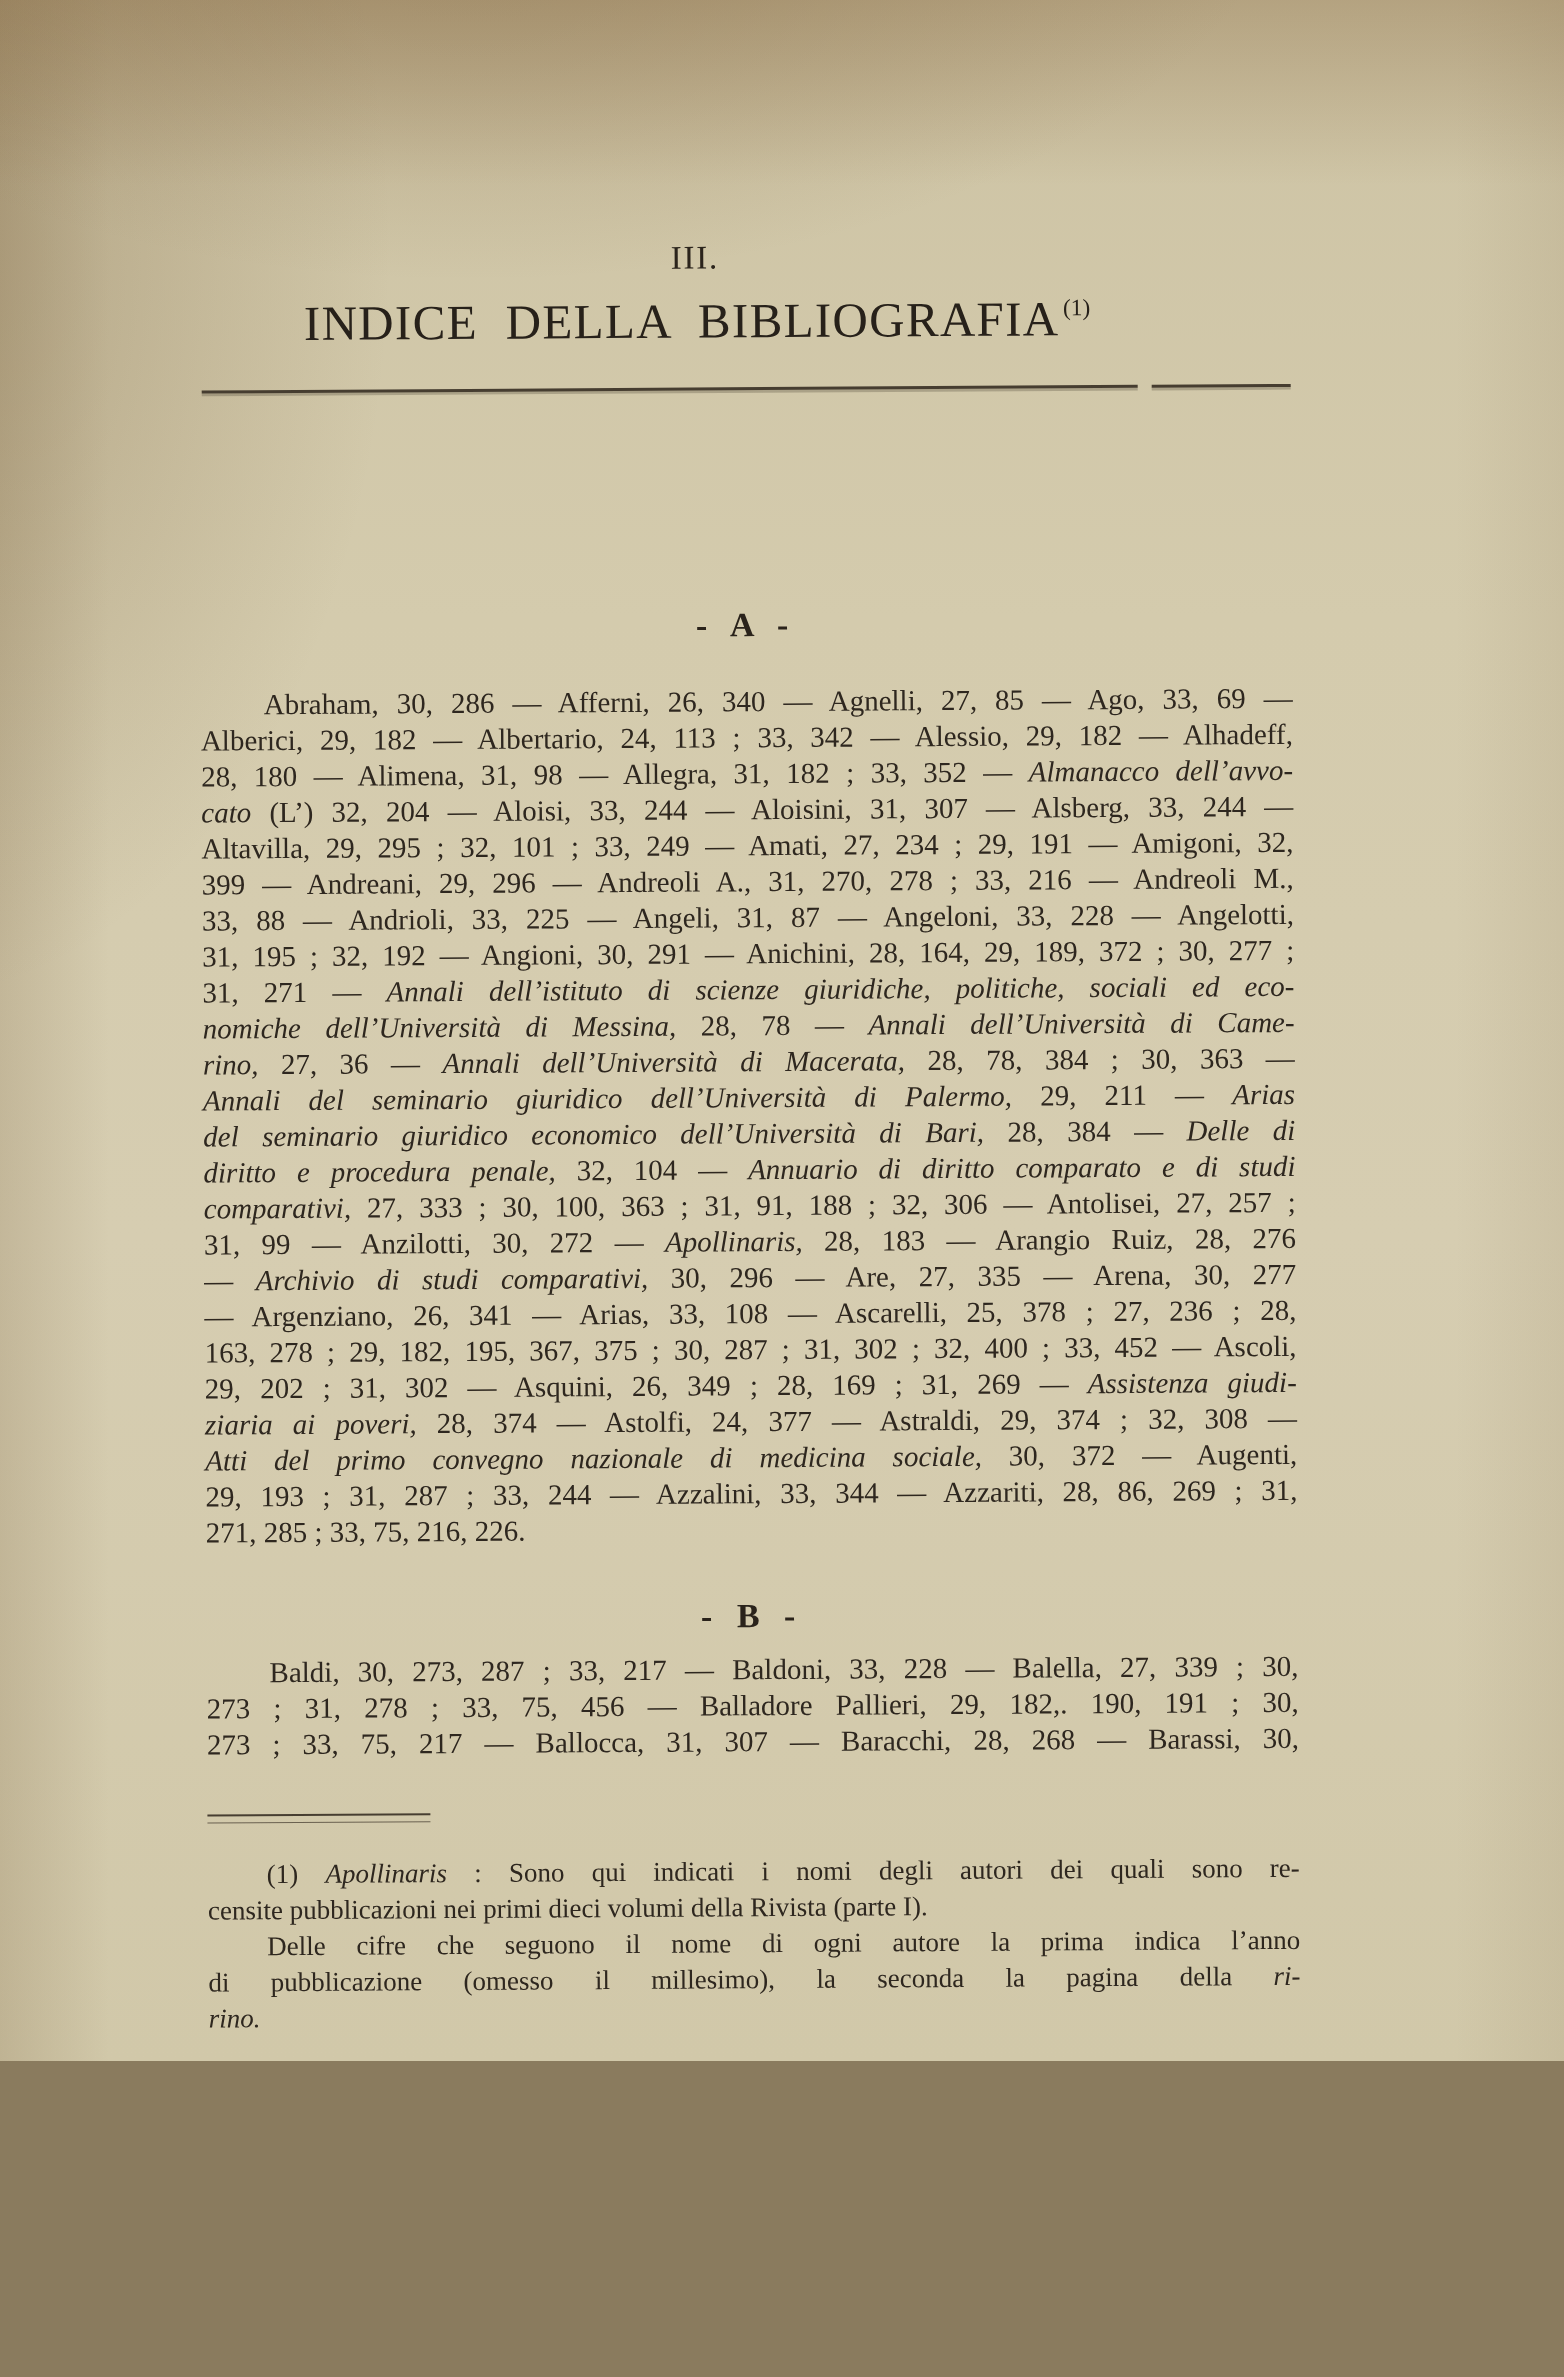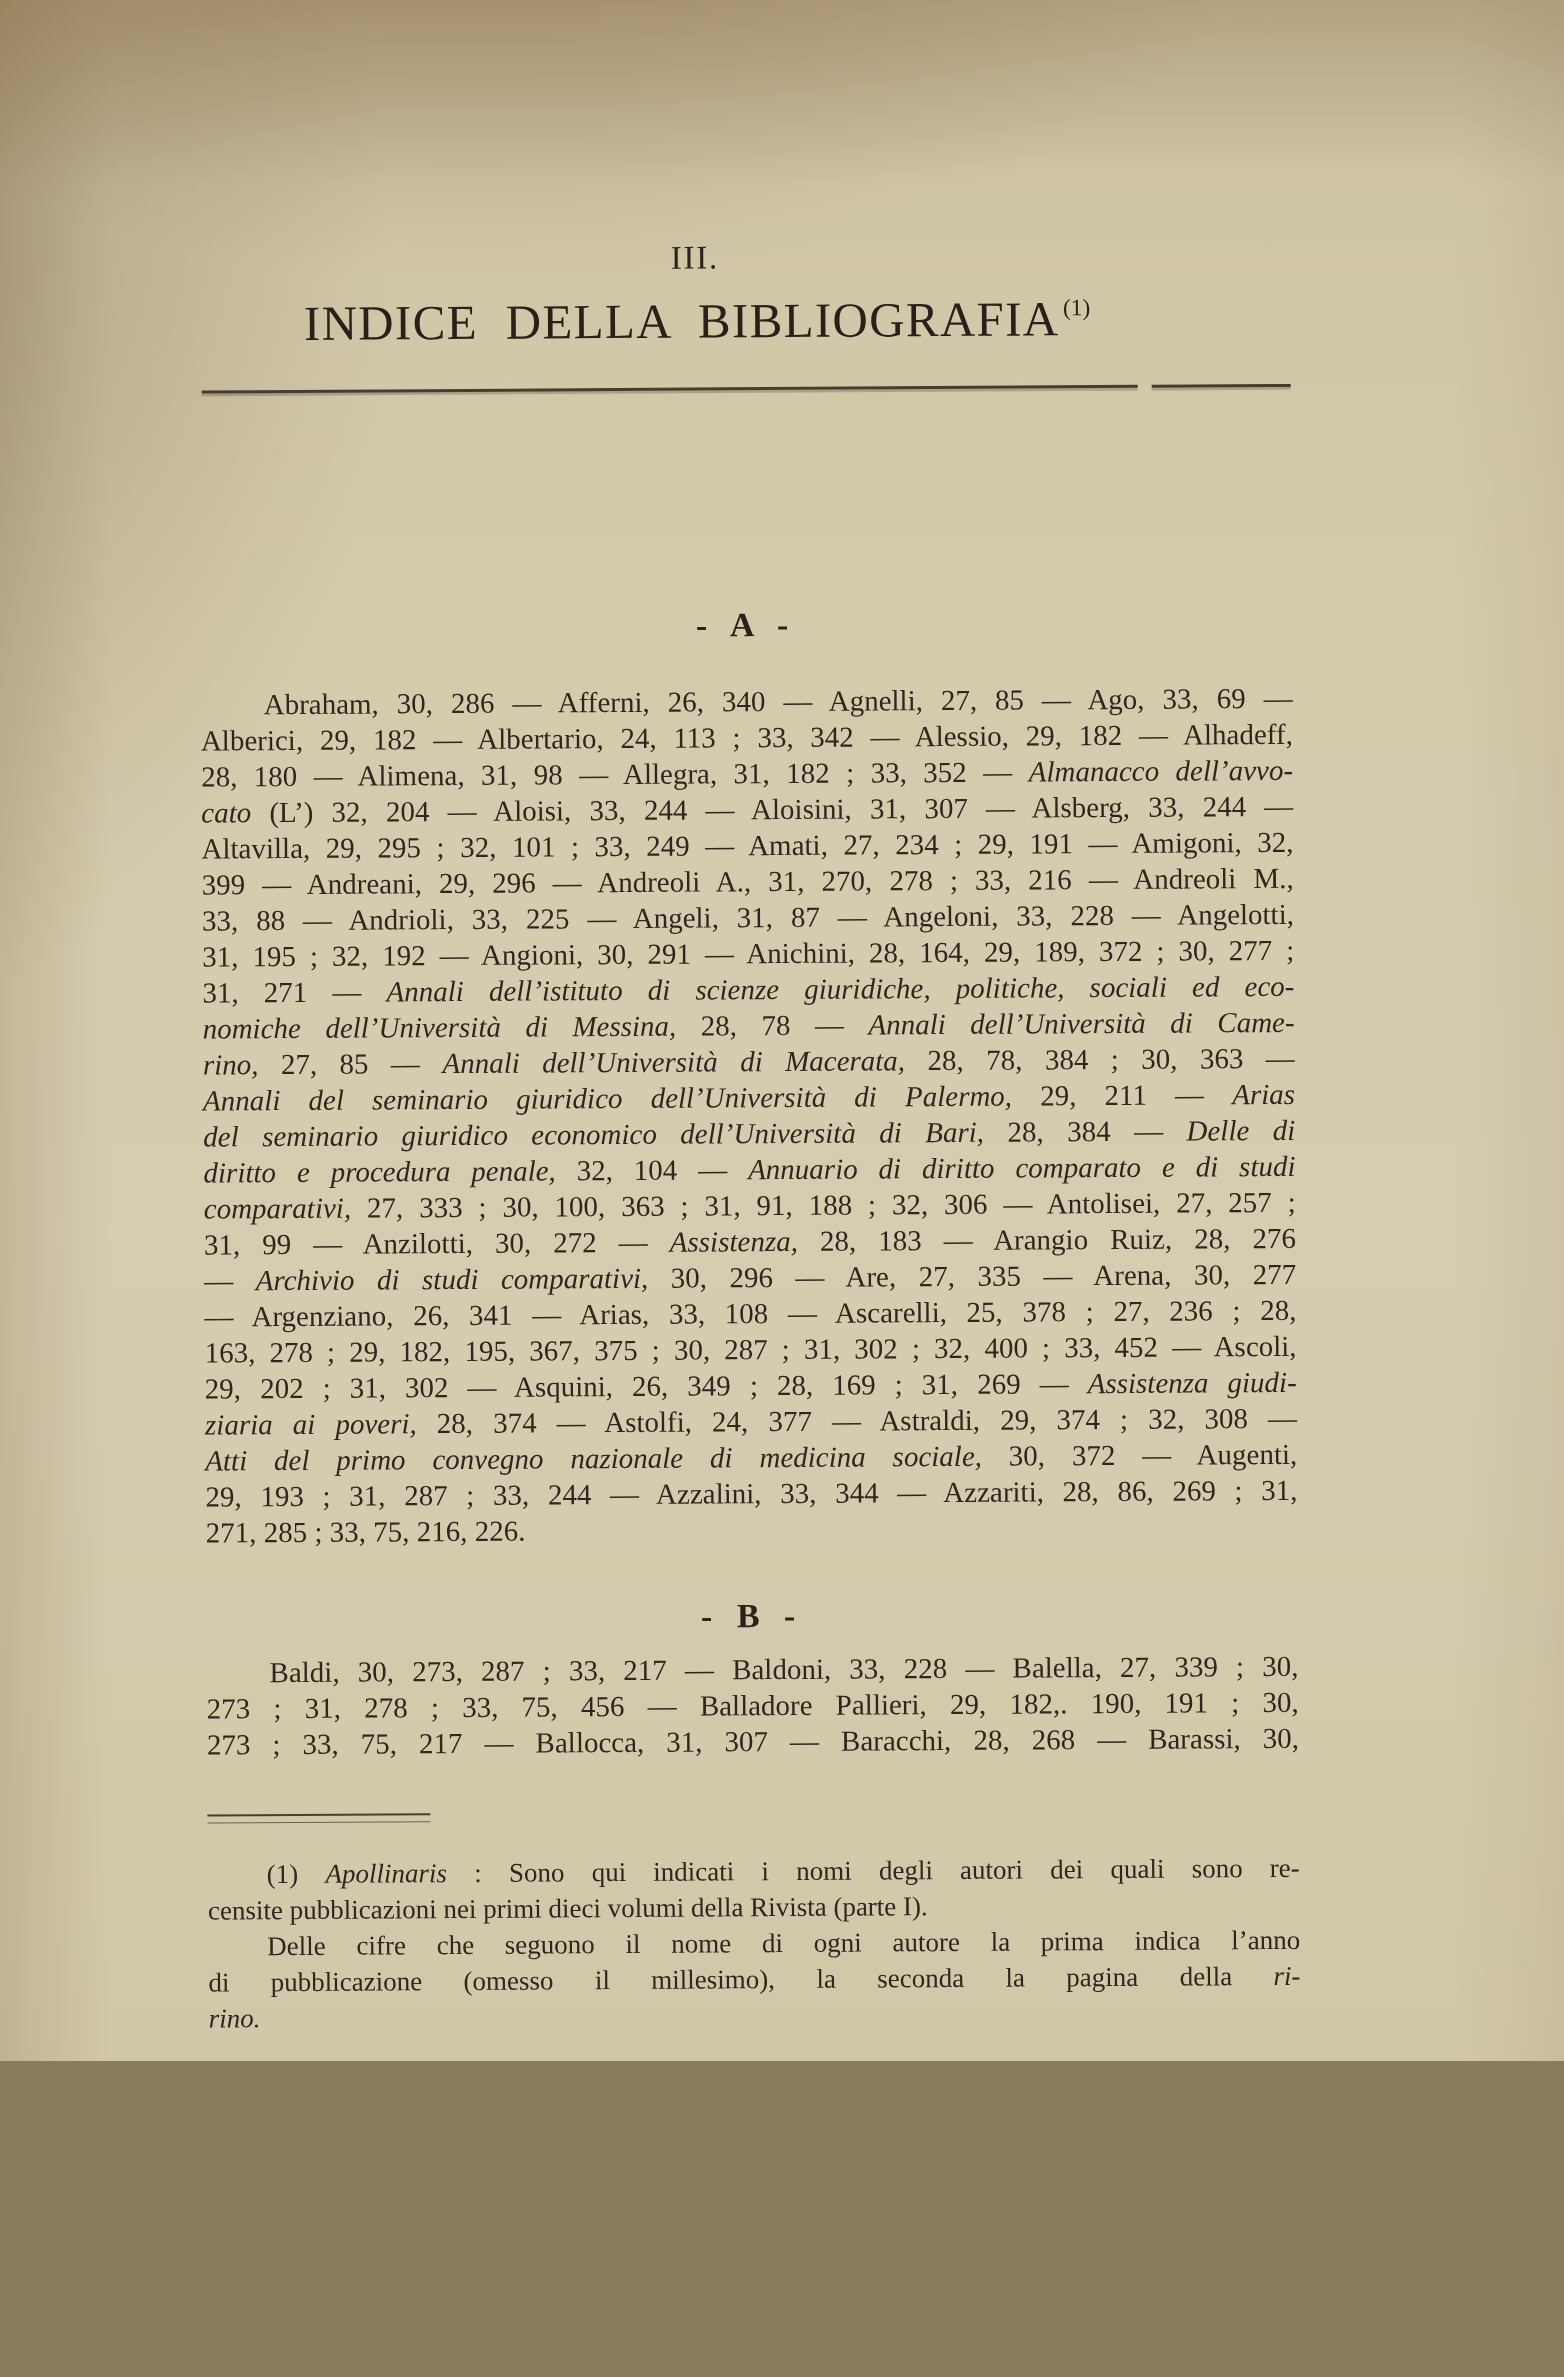--- a/index.html
+++ b/index.html
@@ -78,26 +78,26 @@
             <div class="line ind"><span>Abraham, 30, 286 — Afferni, 26, 340 — Agnelli, 27, 85 — Ago, 33, 69 —</span></div>
             <div class="line"><span>Alberici, 29, 182 — Albertario, 24, 113 ; 33, 342 — Alessio, 29, 182 — Alhadeff,</span></div>
             <div class="line"><span>28, 180 — Alimena, 31, 98 — Allegra, 31, 182 ; 33, 352 — </span><span class="it">Almanacco dell’avvo-</span></div>
             <div class="line"><span class="it">cato </span><span>(L’) 32, 204 — Aloisi, 33, 244 — Aloisini, 31, 307 — Alsberg, 33, 244 —</span></div>
             <div class="line"><span>Altavilla, 29, 295 ; 32, 101 ; 33, 249 — Amati, 27, 234 ; 29, 191 — Amigoni, 32,</span></div>
             <div class="line"><span>399 — Andreani, 29, 296 — Andreoli A., 31, 270, 278 ; 33, 216 — Andreoli M.,</span></div>
             <div class="line"><span>33, 88 — Andrioli, 33, 225 — Angeli, 31, 87 — Angeloni, 33, 228 — Angelotti,</span></div>
             <div class="line"><span>31, 195 ; 32, 192 — Angioni, 30, 291 — Anichini, 28, 164, 29, 189, 372 ; 30, 277 ;</span></div>
             <div class="line"><span>31, 271 — </span><span class="it">Annali dell’istituto di scienze giuridiche, politiche, sociali ed eco-</span></div>
             <div class="line"><span class="it">nomiche dell’Università di Messina, </span><span>28, 78 — </span><span class="it">Annali dell’Università di Came-</span></div>
-            <div class="line"><span class="it">rino, </span><span>27, 85 — </span><span class="it">Annali dell’Università di Macerata, </span><span>28, 78, 384 ; 30, 363 —</span></div>
+            <div class="line"><span class="it">rino, </span><span>27, 36 — </span><span class="it">Annali dell’Università di Macerata, </span><span>28, 78, 384 ; 30, 363 —</span></div>
             <div class="line"><span class="it">Annali del seminario giuridico dell’Università di Palermo, </span><span>29, 211 — </span><span class="it">Arias</span></div>
             <div class="line"><span class="it">del seminario giuridico economico dell’Università di Bari, </span><span>28, 384 — </span><span class="it">Delle di</span></div>
             <div class="line"><span class="it">diritto e procedura penale, </span><span>32, 104 — </span><span class="it">Annuario di diritto comparato e di studi</span></div>
             <div class="line"><span class="it">comparativi, </span><span>27, 333 ; 30, 100, 363 ; 31, 91, 188 ; 32, 306 — Antolisei, 27, 257 ;</span></div>
-            <div class="line"><span>31, 99 — Anzilotti, 30, 272 — </span><span class="it">Assistenza, </span><span>28, 183 — Arangio Ruiz, 28, 276</span></div>
+            <div class="line"><span>31, 99 — Anzilotti, 30, 272 — </span><span class="it">Apollinaris, </span><span>28, 183 — Arangio Ruiz, 28, 276</span></div>
             <div class="line"><span>— </span><span class="it">Archivio di studi comparativi, </span><span>30, 296 — Are, 27, 335 — Arena, 30, 277</span></div>
             <div class="line"><span>— Argenziano, 26, 341 — Arias, 33, 108 — Ascarelli, 25, 378 ; 27, 236 ; 28,</span></div>
             <div class="line"><span>163, 278 ; 29, 182, 195, 367, 375 ; 30, 287 ; 31, 302 ; 32, 400 ; 33, 452 — Ascoli,</span></div>
             <div class="line"><span>29, 202 ; 31, 302 — Asquini, 26, 349 ; 28, 169 ; 31, 269 — </span><span class="it">Assistenza giudi-</span></div>
             <div class="line"><span class="it">ziaria ai poveri, </span><span>28, 374 — Astolfi, 24, 377 — Astraldi, 29, 374 ; 32, 308 —</span></div>
             <div class="line"><span class="it">Atti del primo convegno nazionale di medicina sociale, </span><span>30, 372 — Augenti,</span></div>
             <div class="line"><span>29, 193 ; 31, 287 ; 33, 244 — Azzalini, 33, 344 — Azzariti, 28, 86, 269 ; 31,</span></div>
             <div class="line nj"><span>271, 285 ; 33, 75, 216, 226.</span></div>
           </div>
       </section>

